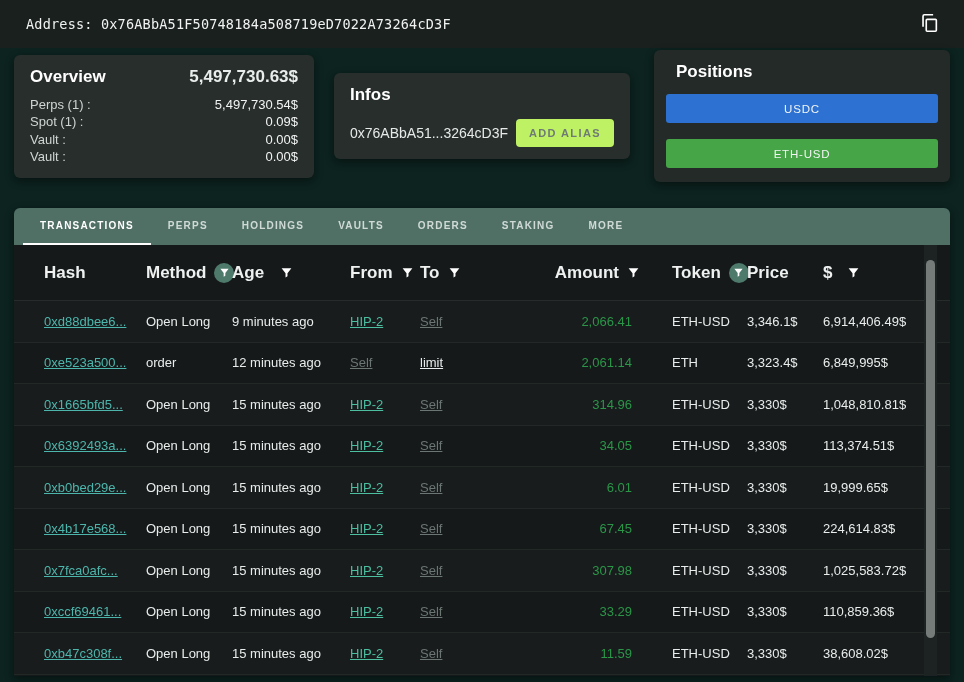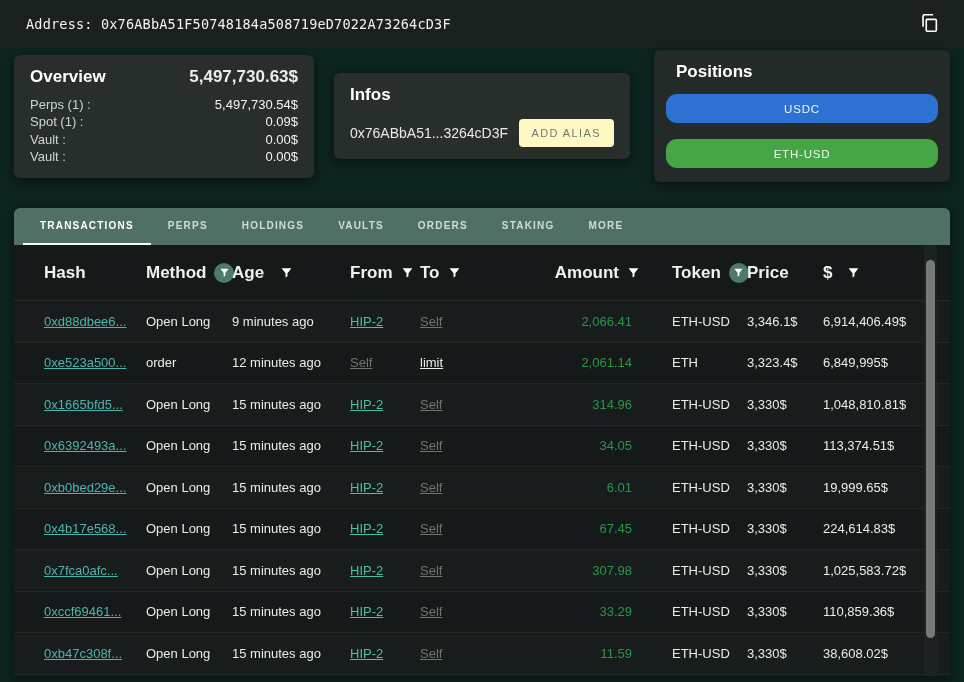--- a/index.html
+++ b/index.html
@@ -35,24 +35,24 @@
   .card-overview{width:300px;margin-right:20px;}
   .ov-head{display:flex;justify-content:space-between;align-items:baseline;}
   .ov-total{font-size:17px;font-weight:bold;}
   .ov-rows{margin-top:9px;}
   .ov-row{display:flex;justify-content:space-between;font-size:13px;line-height:17.5px;}
   .ov-label{color:var(--text-dim);}
   .ov-value{color:#f2f4f3;}
   .card-infos{width:296px;margin-right:24px;}
   .infos-row{display:flex;justify-content:space-between;align-items:center;margin-top:14px;}
   .infos-address{font-size:14px;color:#e6eae8;}
-  .alias-btn{background:#fef9c3;border:none;border-radius:4px;color:#6f7a76;font-size:11px;font-weight:normal;letter-spacing:1.4px;padding:8px 13px;cursor:pointer;font-family:inherit;}
+  .alias-btn{background:#bef264;border:none;border-radius:4px;color:#6f7a76;font-size:11px;font-weight:bold;letter-spacing:1.4px;padding:8px 13px;cursor:pointer;font-family:inherit;}
   .card-positions{width:296px;background:var(--card-dark);padding:12px 12px 14px;}
   .card-positions .card-title{padding-left:10px;}
-  .pos-btn{display:block;width:100%;height:29px;border:none;border-radius:11px;color:#f2f5f4;font-size:11.5px;font-weight:500;letter-spacing:.8px;cursor:pointer;font-family:inherit;}
+  .pos-btn{display:block;width:100%;height:29px;border:none;border-radius:3px;color:#f2f5f4;font-size:11.5px;font-weight:500;letter-spacing:.8px;cursor:pointer;font-family:inherit;}
   .pos-btn.pos-blue{background:var(--blue);margin-top:12px;}
   .pos-btn.pos-green{background:var(--pos-green);margin-top:16px;}
 
   
   .table-section{margin:26px 14px 0;height:468px;border-radius:6px 6px 0 0;overflow:hidden;box-shadow:0 3px 8px rgba(0,0,0,.45);}
   .tab-bar{height:37px;background:var(--tab-bar);display:flex;padding-left:9px;}
   .tab{padding:0 17px;line-height:35px;font-size:10px;font-weight:bold;letter-spacing:1.2px;color:rgba(236,242,240,.82);cursor:pointer;border-bottom:2px solid transparent;}
   .tab.active{color:#fff;border-bottom-color:#fff;}
 
   .table-body{background:var(--table-bg);height:431px;position:relative;}

